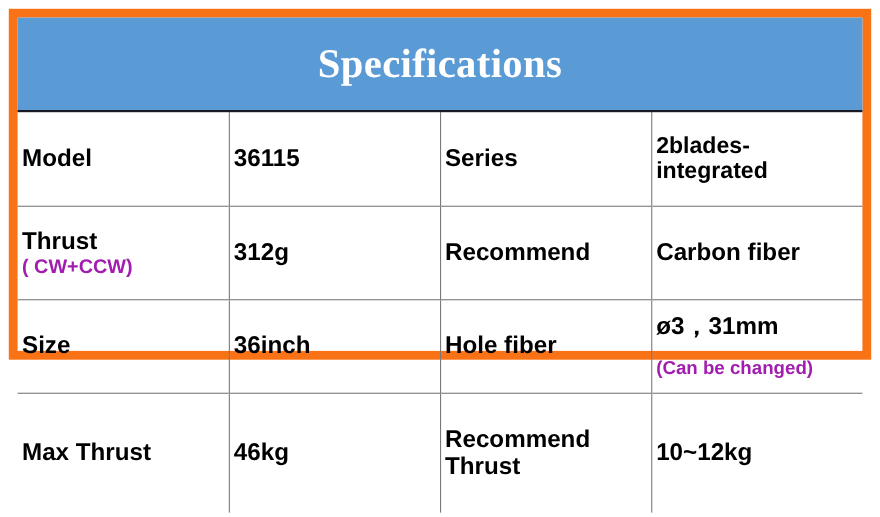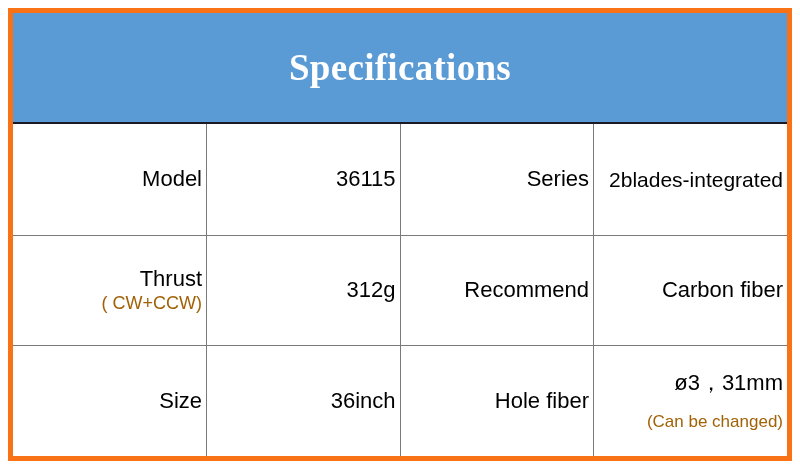--- a/index.html
+++ b/index.html
@@ -12,23 +12,23 @@
     height: 470px;
     overflow: hidden;
     font-family: "Liberation Sans", sans-serif;
   }
 
   .spec-sheet {
     position: absolute;
     left: 8px;
     top: 8px;
     width: 784px;
-    height: 453px;
+    height: 319px;
     box-sizing: border-box;
-    border: 5px solid #f97316;
+    border: 8px solid #f97316;
     background: #ffffff;
   }
 
   .spec-table {
     width: 100%;
     height: 100%;
     border-collapse: collapse;
     table-layout: fixed;
   }
 
@@ -45,24 +45,24 @@
     font-weight: bold;
     font-size: 37px;
     color: #ffffff;
     letter-spacing: 0.3px;
     line-height: 1;
   }
 
   .spec-row > td {
     border-top: 1px solid #7a7a7a;
     border-right: 1px solid #7a7a7a;
-    text-align: right;
+    text-align: left;
     vertical-align: middle;
     padding: 2px 4px;
-    font-weight: normal;
+    font-weight: bold;
     color: #000000;
     line-height: 1.12;
   }
   .spec-row > td:last-child {
     border-right: none;
   }
   .spec-row:first-of-type > td {
     border-top: none;
   }
 
@@ -78,21 +78,21 @@
 
   .cell-main {
     font-size: 22px;
     display: block;
   }
   .cell-main.small {
     font-size: 21px;
   }
   .cell-sub-red {
     display: block;
-    color: #a16207;
+    color: #a21caf;
     font-size: 18px;
     margin-top: 1px;
   }
   .cell-sub-red.tight {
     font-size: 17px;
     margin-top: 16px;
   }
 </style>
 </head>
 <body>
@@ -146,15 +146,29 @@
         </td>
         <td class="col-c">
           <span class="cell-main">Hole fiber</span>
         </td>
         <td class="col-d">
           <span class="cell-main">ø3，31mm</span>
           <span class="cell-sub-red tight">(Can be changed)</span>
         </td>
       </tr>
 
+      <tr class="spec-row r4">
+        <td class="col-a">
+          <span class="cell-main">Max Thrust</span>
+        </td>
+        <td class="col-b">
+          <span class="cell-main">46kg</span>
+        </td>
+        <td class="col-c">
+          <span class="cell-main">Recommend Thrust</span>
+        </td>
+        <td class="col-d">
+          <span class="cell-main">10~12kg</span>
+        </td>
+      </tr>
     </tbody>
   </table>
 </div>
 
 </body></html>

